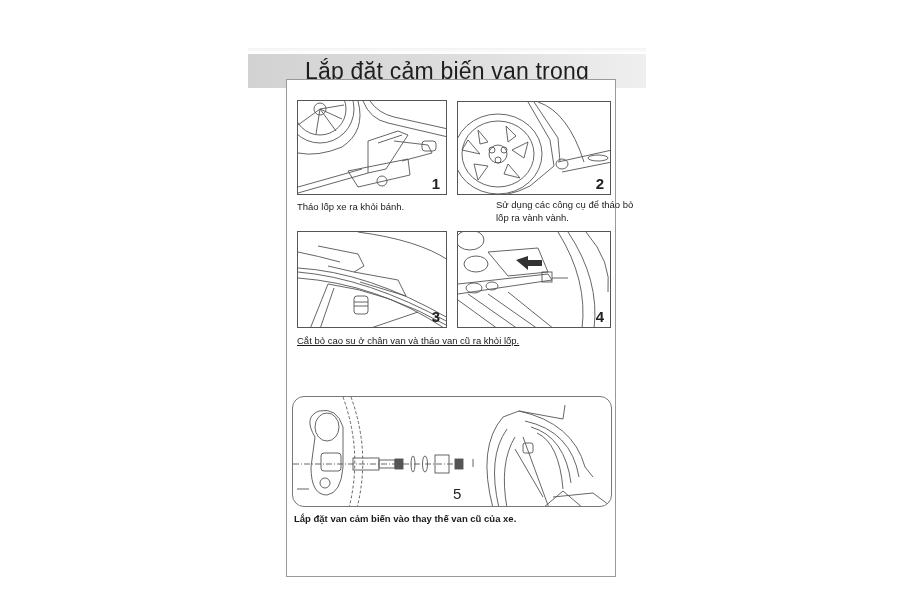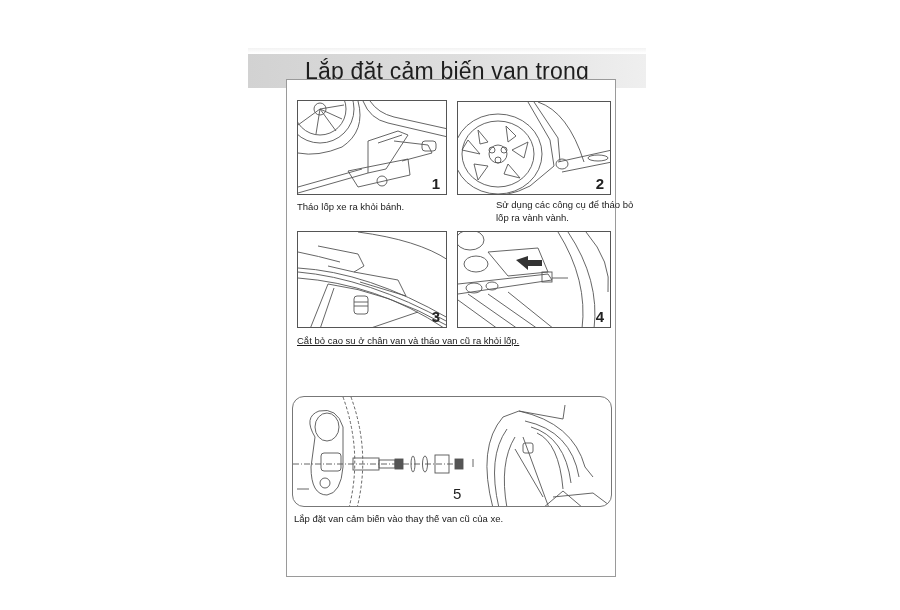--- a/index.html
+++ b/index.html
@@ -191,13 +191,13 @@
       <path d="M214 111 Q206 66 222 40"></path>
       <path d="M230 40 L256 111"></path>
       <path d="M222 52 L250 100"></path>
       <rect x="230" y="46" width="10" height="10" rx="2"></rect>
       <path d="M260 100 L300 96 L320 111"></path>
       <path d="M250 111 L270 94 L290 111"></path>
     </g>
   </svg>
   <span class="step-num">5</span>
 </div>
-<div class="caption" style="left:294px; top:512px;">Lắp đặt van cảm biến vào thay thế van cũ của xe.</div>
+<div class="caption" style="left:294px; top:512px;font-weight:bold;">Lắp đặt van cảm biến vào thay thế van cũ của xe.</div>
 
 </body></html>

